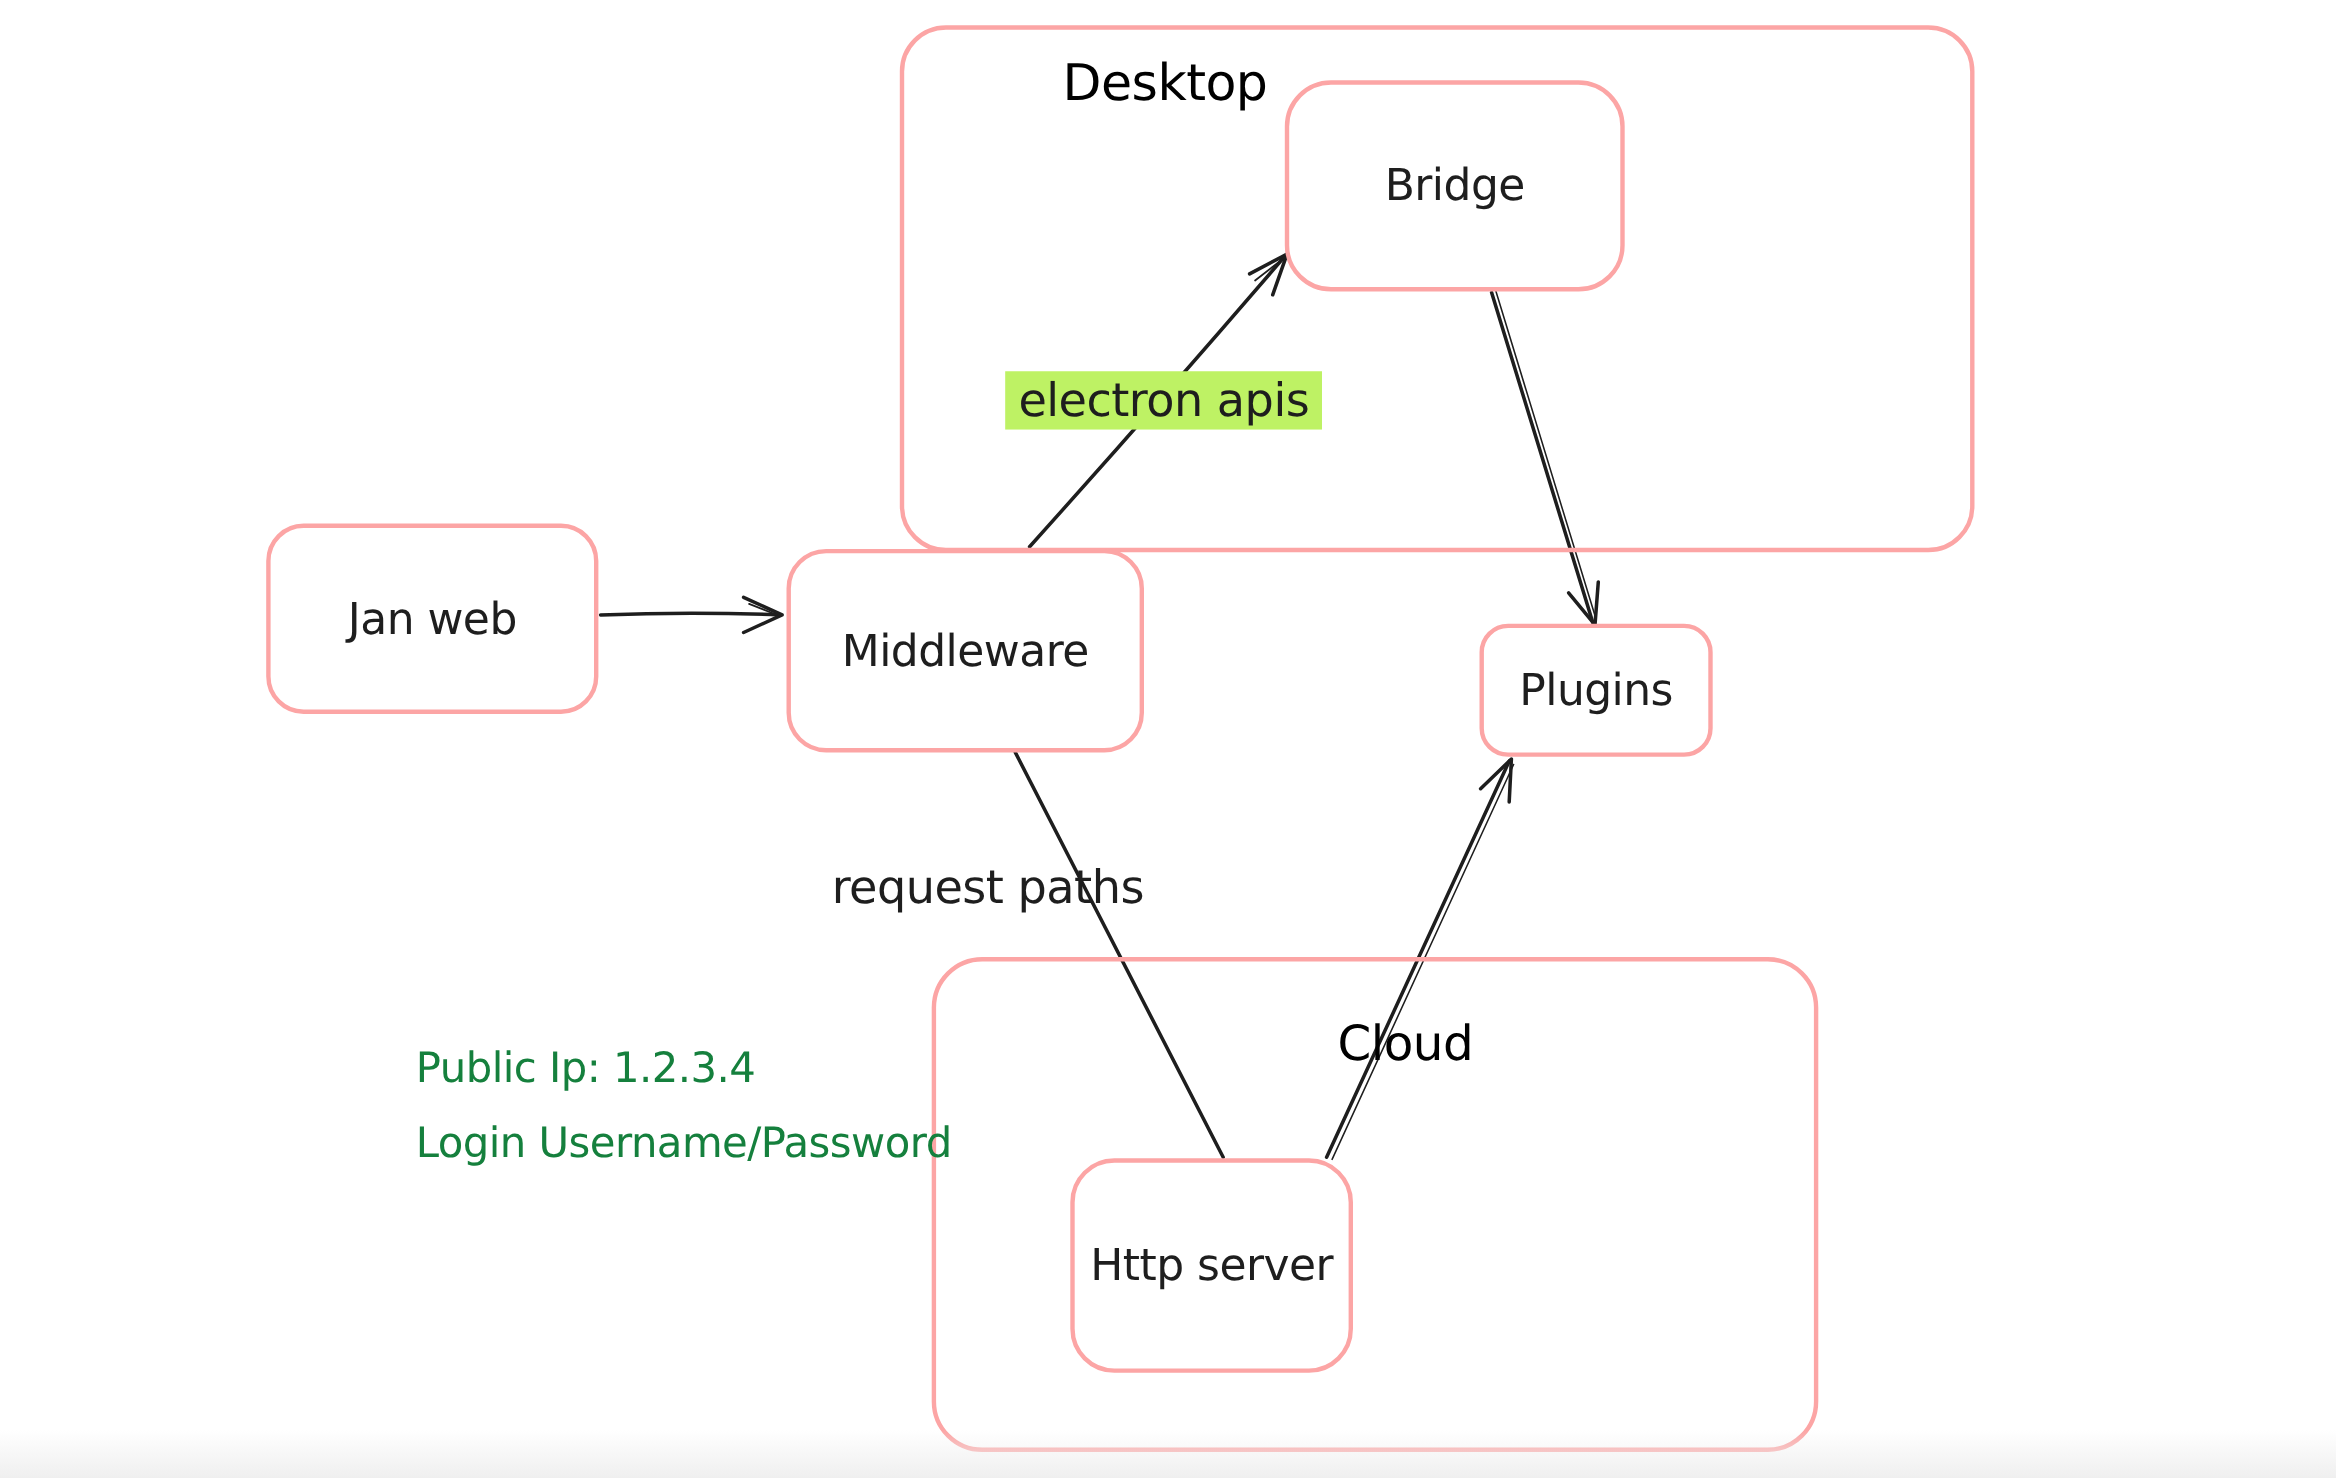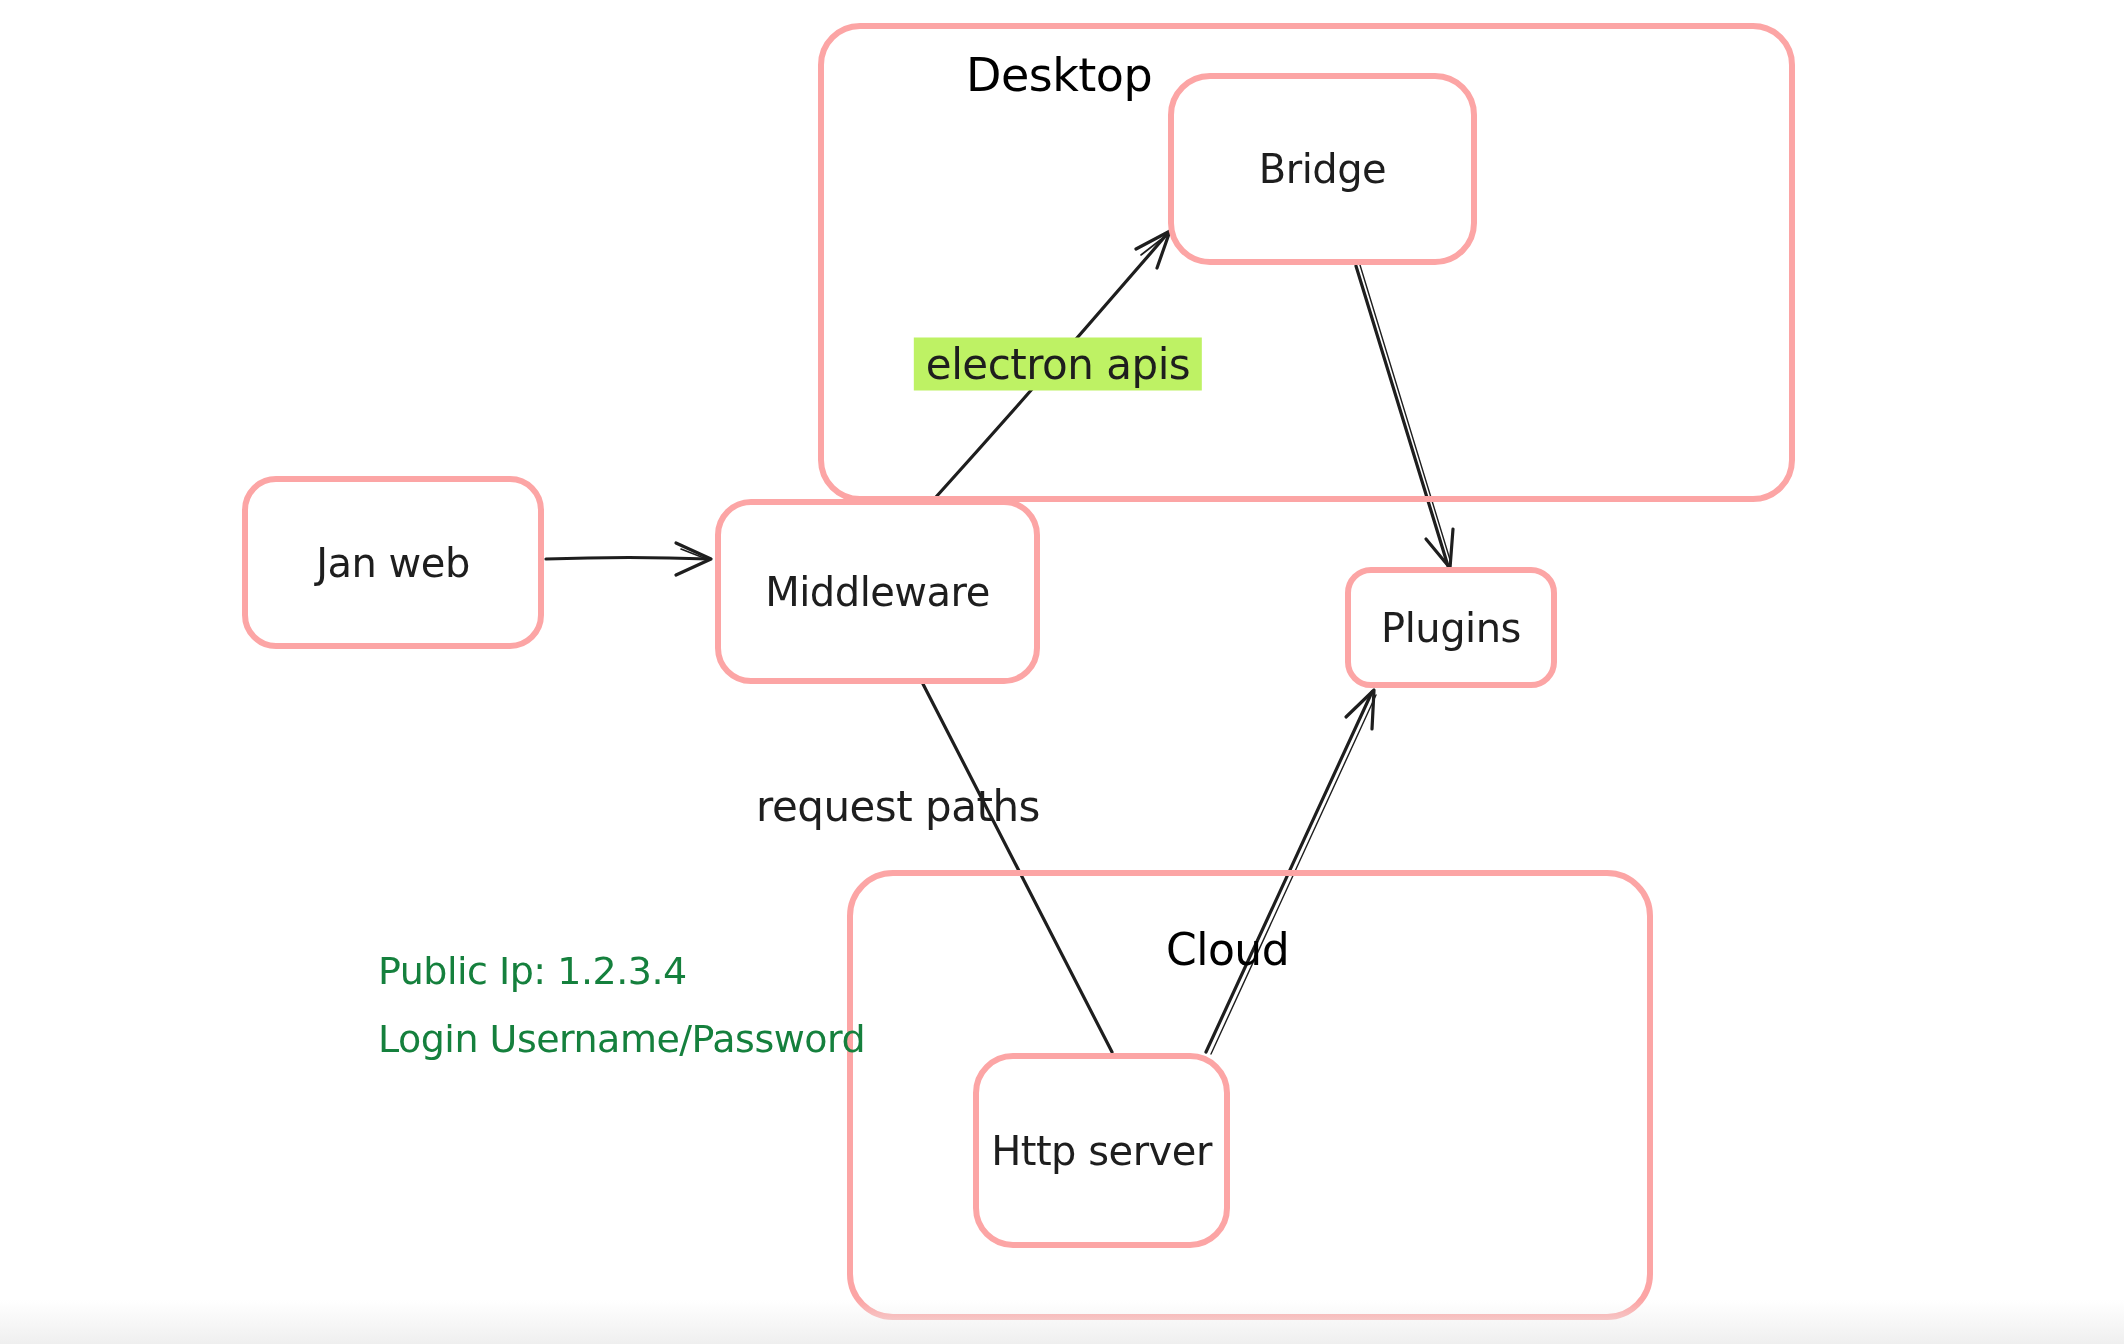--- a/index.html
+++ b/index.html
@@ -18,21 +18,21 @@
   }
   svg.connectors {
     position: absolute;
     left: 0; top: 0;
     width: 2124px;
     height: 1344px;
     pointer-events: none;
   }
   .shape {
     position: absolute;
-    border: 6px solid #fca5a5;
+    border: 4px solid #fca5a5;
     background: transparent;
     box-sizing: border-box;
   }
   .node {
     display: flex;
     align-items: center;
     justify-content: center;
   }
   .node .node-label {
     font-size: 40px;
@@ -81,21 +81,21 @@
   }
   
   #desktop-box   { left: 818px;  top: 23px;   width: 977px; height: 479px; border-radius: 42px; }
   #cloud-box     { left: 847px;  top: 870px;  width: 806px; height: 450px; border-radius: 46px; }
   #janweb-box    { left: 242px;  top: 476px;  width: 302px; height: 173px; border-radius: 34px; }
   #middleware-box{ left: 715px;  top: 499px;  width: 325px; height: 185px; border-radius: 36px; }
   #bridge-box    { left: 1168px; top: 73px;   width: 309px; height: 192px; border-radius: 42px; }
   #plugins-box   { left: 1345px; top: 567px;  width: 212px; height: 121px; border-radius: 26px; }
   #httpserver-box{ left: 973px;  top: 1053px; width: 257px; height: 195px; border-radius: 40px; }
   #desktop-label { left: 966px;  top: 48px; }
-  #cloud-label   { left: 1166px; top: 924px; font-size: 44px; }
+  #cloud-label   { left: 1216px; top: 924px; font-size: 44px; }
   #electron-apis-label { left: 1058px; top: 364px; }
   #request-paths-label { left: 898px;  top: 806px; }
 </style>
 </head>
 <body>
 
 <div id="canvas">
 
   <svg class="connectors" viewBox="0 0 2124 1344" fill="none" stroke="#1e1e1e" stroke-width="3.2" stroke-linecap="round" stroke-linejoin="round">
 

